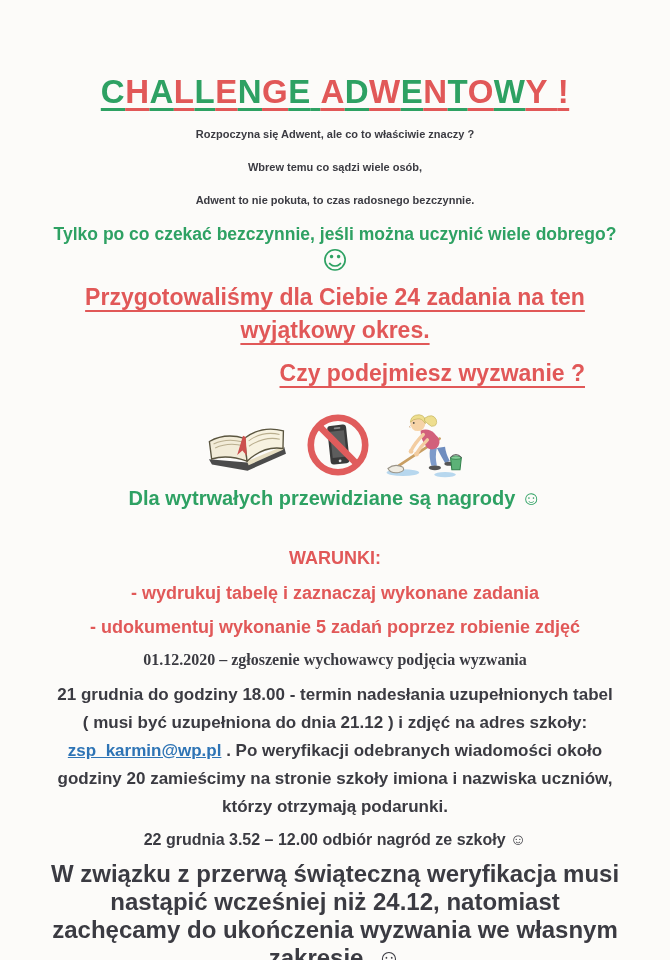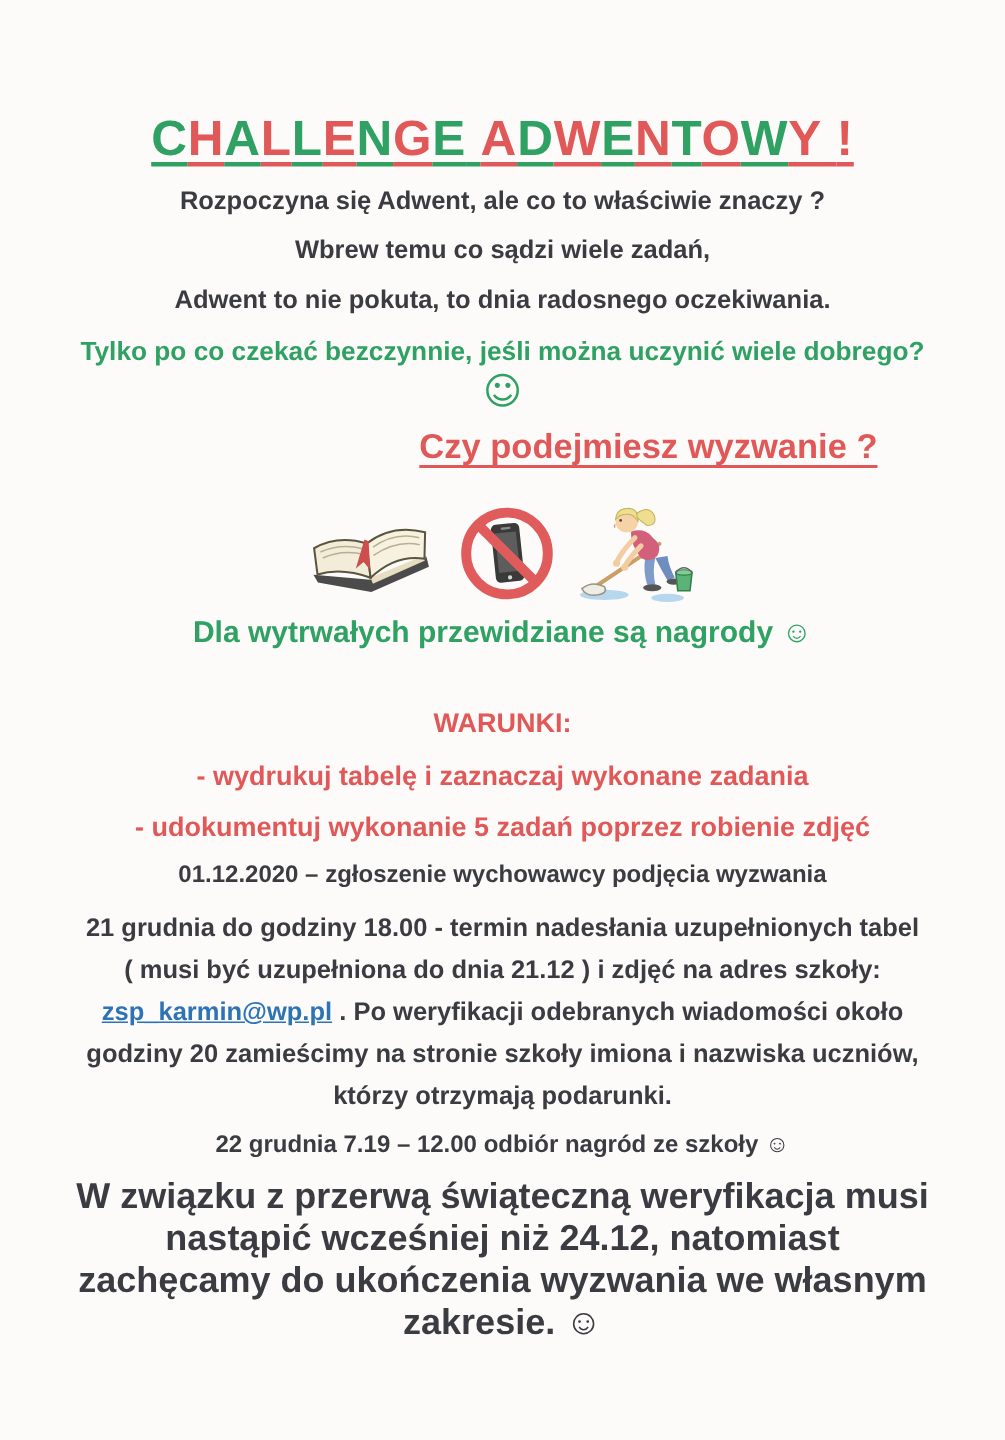--- a/index.html
+++ b/index.html
@@ -18,60 +18,61 @@
     font-weight:bold;color:var(--dark);
     text-align:center;overflow:hidden;
   }
   p,h1,h2{margin:0;}
   .title{
     font-size:33px;letter-spacing:.5px;line-height:40px;margin-bottom:12px;white-space:nowrap;
   }
   .title span{
     text-decoration:underline;text-decoration-thickness:3px;text-underline-offset:5px;
   }
-  .intro{font-size:17px;line-height:20px;margin-bottom:13px;}
+  .intro{font-size:11px;line-height:20px;margin-bottom:13px;}
   .green-q{font-size:17.5px;line-height:22px;color:var(--green);margin:0 0 2px;}
   .smiley-row{font-size:25px;line-height:27px;color:var(--green);margin-bottom:7px;font-family:"DejaVu Sans",sans-serif;}
   .red-heading{
     font-size:23px;line-height:33px;color:var(--red);
     text-decoration:underline;text-decoration-thickness:2px;text-underline-offset:5px;
     margin:4px auto 10px;max-width:500px;
   }
   .red-heading.single{margin-bottom:6px;text-align:right;}
   .images-row{
     display:flex;align-items:flex-end;justify-content:center;gap:14px;
     margin:8px 0 8px;height:80px;
   }
   .rewards{
     font-size:20px;line-height:25px;color:var(--green);
     text-decoration-thickness:2px;text-underline-offset:4px;
     margin:4px 0 11px;
   }
   .warunki{font-size:18px;line-height:22px;color:var(--red);margin-bottom:13px;margin-top:36px;}
   .condition-item{font-size:18px;line-height:22px;color:var(--red);margin-bottom:12px;}
-  .sched-line1{font-size:16px;line-height:20px;margin:2px 0 11px;}
+  .sched-line1{font-size:16px;line-height:20px;margin:2px 0 11px;font-family:Liberation Serif, serif;}
   .sched-para{font-size:17px;line-height:28px;max-width:565px;margin:0 auto 9px;text-align:center;}
   .email-link{color:var(--link-blue);text-decoration:underline;cursor:pointer;}
   .sched-line2{font-size:16px;line-height:20px;margin-bottom:10px;}
   .closing{font-size:24px;line-height:28px;max-width:580px;margin:0 auto;}
 </style>
 </head>
 <body>
 
 <div class="page">
 
   <h1 class="title"><span style="color: rgb(46, 161, 99);">C</span><span style="color: rgb(225, 88, 88);">H</span><span style="color: rgb(46, 161, 99);">A</span><span style="color: rgb(225, 88, 88);">L</span><span style="color: rgb(46, 161, 99);">L</span><span style="color: rgb(225, 88, 88);">E</span><span style="color: rgb(46, 161, 99);">N</span><span style="color: rgb(225, 88, 88);">G</span><span style="color: rgb(46, 161, 99);">E</span><span style="color: rgb(46, 161, 99);">&nbsp;</span><span style="color: rgb(225, 88, 88);">A</span><span style="color: rgb(46, 161, 99);">D</span><span style="color: rgb(225, 88, 88);">W</span><span style="color: rgb(46, 161, 99);">E</span><span style="color: rgb(225, 88, 88);">N</span><span style="color: rgb(46, 161, 99);">T</span><span style="color: rgb(225, 88, 88);">O</span><span style="color: rgb(46, 161, 99);">W</span><span style="color: rgb(225, 88, 88);">Y</span><span style="color: rgb(225, 88, 88);">&nbsp;</span><span style="color: rgb(225, 88, 88);">!</span></h1>
 
   <p class="intro">Rozpoczyna się Adwent, ale co to właściwie znaczy ?</p>
-  <p class="intro">Wbrew temu co sądzi wiele zadań,</p>
-  <p class="intro">Adwent to nie pokuta, to dnia radosnego oczekiwania.</p>
+  <p class="intro">Wbrew temu co sądzi wiele osób,</p>
+  <p class="intro">Adwent to nie pokuta, to czas radosnego bezczynnie.</p>
 
   <p class="green-q">Tylko po co czekać bezczynnie, jeśli można uczynić wiele dobrego?</p>
   <div class="smiley-row">☺</div>
 
+  <h2 class="red-heading">Przygotowaliśmy dla Ciebie 24 zadania na ten wyjątkowy okres.</h2>
   <h2 class="red-heading single">Czy podejmiesz wyzwanie ?</h2>
 
   <div class="images-row">
 
     <svg viewBox="0 0 130 85" width="88" height="60" aria-hidden="true">
       <g transform="rotate(-3 65 42)">
         <path d="M8 56 L12 64 L64 76 L122 54 L120 44 L64 64 Z" fill="#4b4b4b"></path>
         <path d="M64 62 L120 42 L118 48 L66 68 Z" fill="#e7dec2"></path>
         <path d="M10 30 Q34 18 62 28 L64 62 Q36 50 12 56 Z" fill="#f2ecd8" stroke="#5a553f" stroke-width="2"></path>
         <path d="M62 28 Q88 10 120 20 L118 46 Q90 40 64 62 Z" fill="#f7f2e0" stroke="#5a553f" stroke-width="2"></path>
@@ -123,17 +124,17 @@
   <p class="warunki">WARUNKI:</p>
   <div id="conditions-list">
       <p class="condition-item">- wydrukuj tabelę i zaznaczaj wykonane zadania</p>
       <p class="condition-item">- udokumentuj wykonanie 5 zadań poprzez robienie zdjęć</p>
     </div>
 
   <p class="sched-line1">01.12.2020 – zgłoszenie wychowawcy podjęcia wyzwania</p>
 
   <p class="sched-para"><span>21 grudnia do godziny 18.00 - termin nadesłania uzupełnionych tabel ( musi być uzupełniona do dnia 21.12 ) i zdjęć na adres szkoły: </span><a class="email-link">zsp_karmin@wp.pl</a><span> .</span> <span>Po weryfikacji odebranych wiadomości około godziny 20 zamieścimy na stronie szkoły imiona i nazwiska uczniów, którzy otrzymają podarunki.</span></p>
 
-  <p class="sched-line2">22 grudnia 7.19 – 12.00 odbiór nagród ze szkoły ☺</p>
+  <p class="sched-line2">22 grudnia 3.52 – 12.00 odbiór nagród ze szkoły ☺</p>
 
   <p class="closing">W związku z przerwą świąteczną weryfikacja musi nastąpić wcześniej niż 24.12, natomiast zachęcamy do ukończenia wyzwania we własnym zakresie. ☺</p>
 
 </div>
 
 </body></html>

